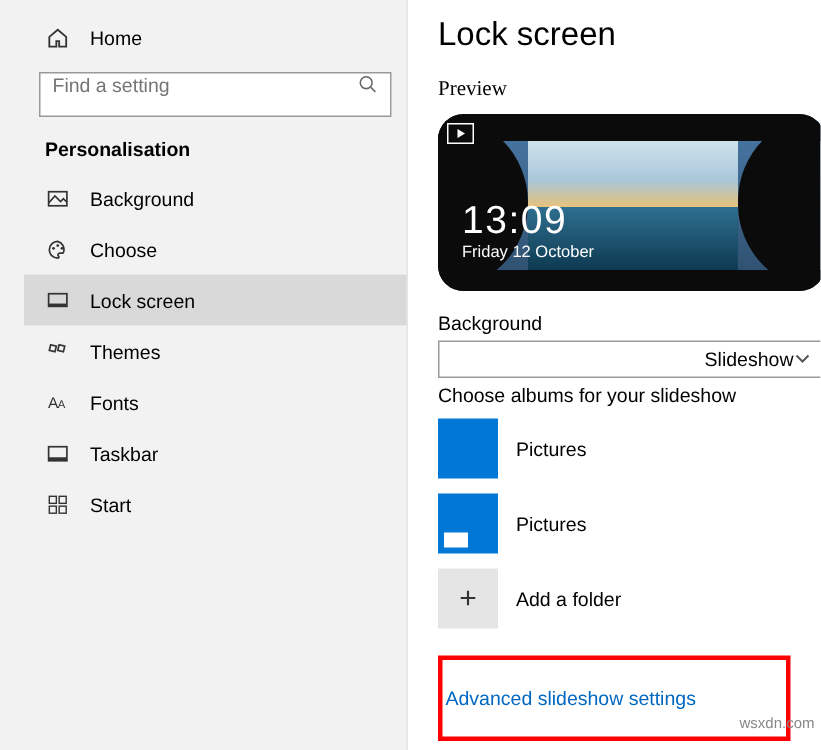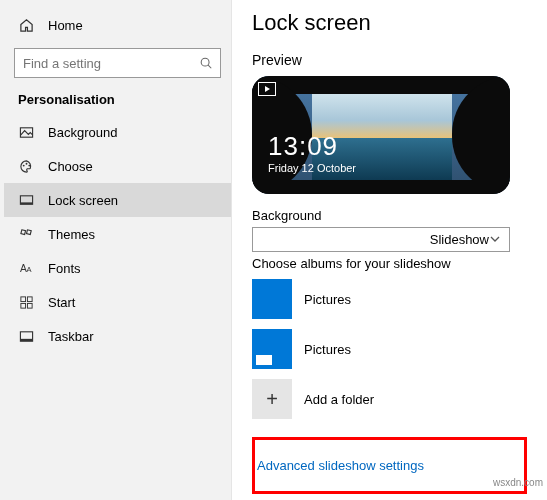--- a/index.html
+++ b/index.html
@@ -1,27 +1,27 @@
 <!DOCTYPE html>
 <html><head>
 <meta charset="utf-8">
 <style>
 * { box-sizing: border-box; margin: 0; padding: 0; font-family: "Segoe UI", Arial, sans-serif; }
 body { width: 547px; height: 500px; display: flex; background: #fff; overflow: hidden; font-size: 13px; color: #000; }
-.sidebar { width: 232px; background: #f2f2f2; padding: 8px 0 0 4px; border-right: 1px solid #e5e5e5; }
+.sidebar { width: 272px; background: #f2f2f2; padding: 8px 0 0 16px; border-right: 1px solid #e5e5e5; }
 .home-row, .nav-item { display: flex; align-items: center; height: 34px; padding: 0 14px; cursor: pointer; }
 .home-row .icon, .nav-item .icon { width: 16px; height: 16px; display: inline-flex; align-items: center; justify-content: center; margin-right: 14px; color: #333; }
-.search-box { margin: 6px 10px 10px 10px; height: 30px; border: 1px solid #999; background: #fff; display: flex; align-items: center; padding: 0 8px; }
+.search-box { margin: 6px 10px 10px 10px; height: 30px; border: 1px solid #999; background: #fff; display: flex; align-items: flex-start; padding: 0 8px; }
 .search-box input { flex: 1; border: none; outline: none; font-size: 13px; background: transparent; }
 .search-box .sicon { color: #666; }
 .section-title { font-weight: 600; padding: 4px 14px 8px 14px; font-size: 13px; }
 .nav-item.selected { background: #d9d9d9; }
 .main { flex: 1; padding: 10px 20px 6px 20px; overflow: hidden; display: flex; flex-direction: column; }
 .page-title { font-size: 22px; font-weight: 400; margin-bottom: 10px; }
-.subhead { font-size: 14px; margin: 6px 0 8px 0; }
+.subhead { font-size: 14px; margin: 6px 0 8px 0; font-family: Liberation Serif, serif; }
 .preview { width: 258px; height: 140px; background: linear-gradient(#4a7aa8,#2d4d6b); position: relative; overflow: hidden; border-radius: 17px; }
 .cave { position: absolute; inset: 0; }
 .cave-shape { position: absolute; background: #0b0b0b; }
 .cave-top { top: 0; left: 0; right: 0; height: 18px; }
 .cave-left { top: 0; bottom: 0; left: 0; width: 60px; border-radius: 0 60px 60px 0; }
 .cave-right { top: 0; bottom: 0; right: 0; width: 58px; border-radius: 60px 0 0 60px; }
 .cave-bottom { bottom: 0; left: 0; right: 0; height: 14px; }
 .sea { position: absolute; left: 60px; right: 58px; bottom: 14px; height: 42px; background: linear-gradient(#2e6f8f,#0e3a52); }
 .sky { position: absolute; left: 60px; right: 58px; top: 18px; bottom: 56px; background: linear-gradient(#cfe3ec,#a8c6d8 60%,#e8c27a); }
 .clock { position: absolute; left: 16px; bottom: 20px; color: #fff; z-index: 2; }
@@ -110,36 +110,36 @@
         <svg width="15" height="15" viewBox="0 0 16 16">
           <text x="1" y="12" font-size="11" font-family="serif" fill="#333">A</text>
           <text x="8" y="12" font-size="8" font-family="serif" fill="#333">A</text>
         </svg>
       </span>
     <span>Fonts</span>
   </div>
   <div class="nav-item">
     <span class="icon">
         <svg width="15" height="15" viewBox="0 0 16 16">
+          <rect x="1.5" y="3" width="13" height="10" fill="none" stroke="#333" stroke-width="1.2"></rect>
+          <rect x="1.5" y="10.5" width="13" height="2.5" fill="#333"></rect>
+        </svg>
+      </span>
+    <span>Taskbar</span>
+  </div>
+  <div class="nav-item">
+    <span class="icon">
+        <svg width="15" height="15" viewBox="0 0 16 16">
           <rect x="2" y="2" width="5" height="5" fill="none" stroke="#333"></rect>
           <rect x="9" y="2" width="5" height="5" fill="none" stroke="#333"></rect>
           <rect x="2" y="9" width="5" height="5" fill="none" stroke="#333"></rect>
           <rect x="9" y="9" width="5" height="5" fill="none" stroke="#333"></rect>
         </svg>
       </span>
     <span>Start</span>
-  </div>
-  <div class="nav-item">
-    <span class="icon">
-        <svg width="15" height="15" viewBox="0 0 16 16">
-          <rect x="1.5" y="3" width="13" height="10" fill="none" stroke="#333" stroke-width="1.2"></rect>
-          <rect x="1.5" y="10.5" width="13" height="2.5" fill="#333"></rect>
-        </svg>
-      </span>
-    <span>Taskbar</span>
   </div>
 </div>
 
 <div class="main">
   <div class="page-title">Lock screen</div>
   <div class="subhead">Preview</div>
 
   <div class="preview">
     <div class="slide-ind"></div>
     <div class="cave">

